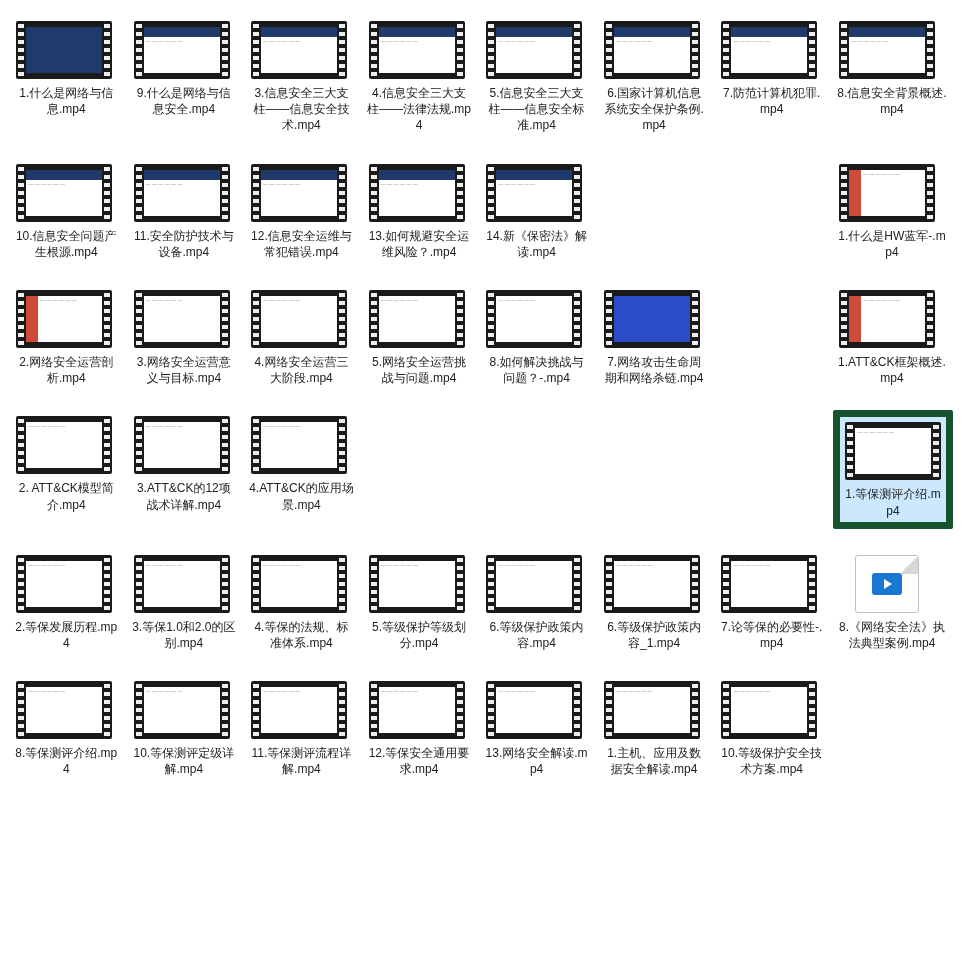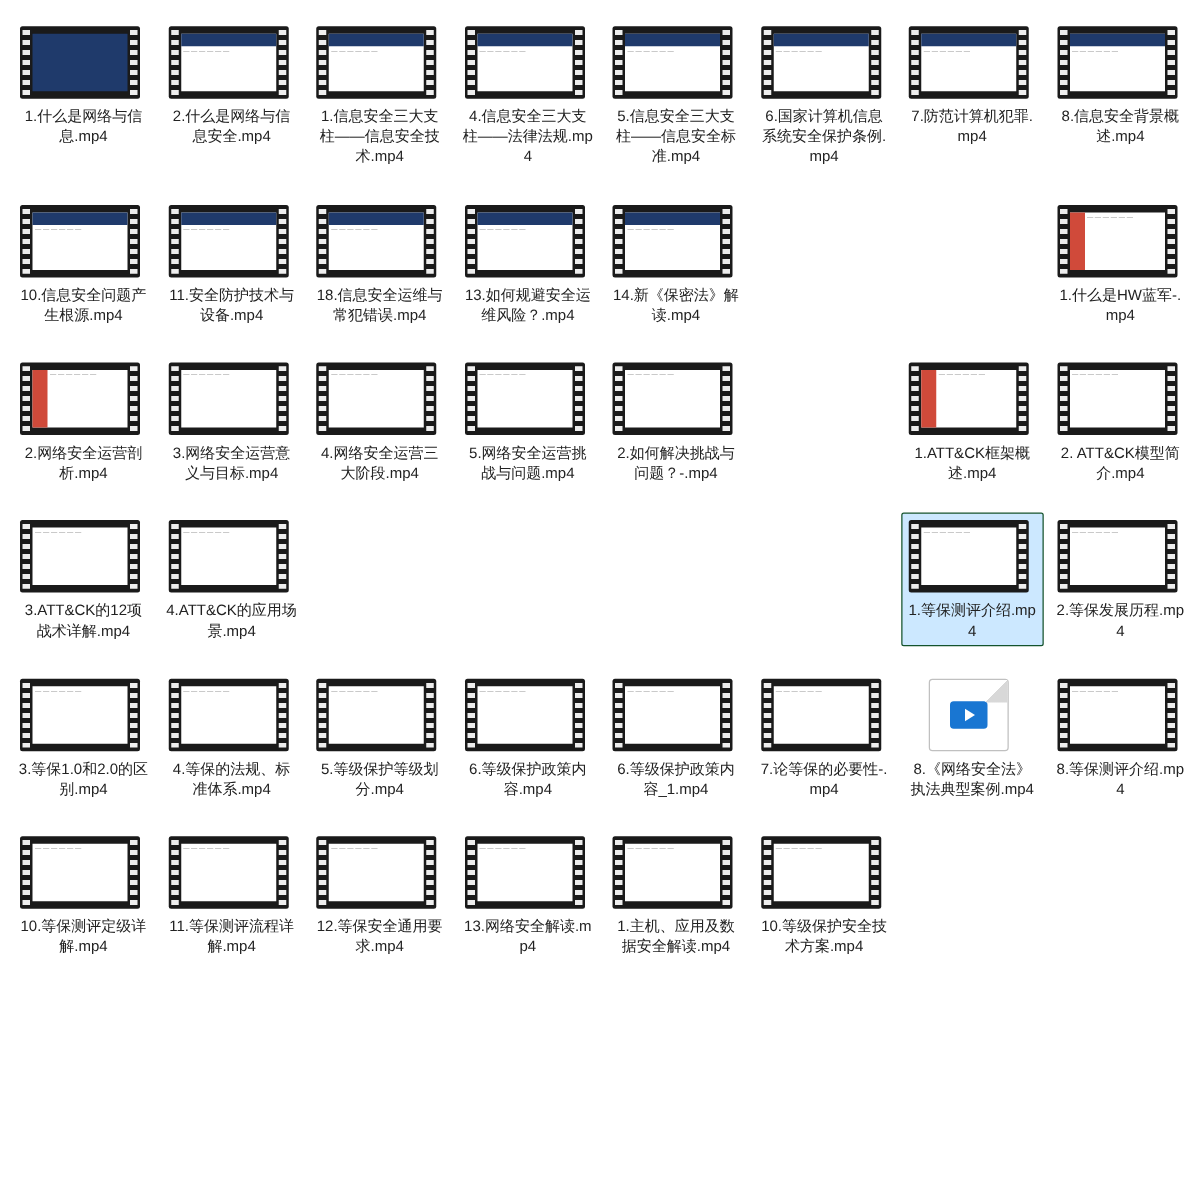--- a/index.html
+++ b/index.html
@@ -21,21 +21,21 @@
     display: flex;
     flex-direction: column;
     align-items: flex-start;
     cursor: pointer;
     padding: 3px;
     border: 1px solid transparent;
     border-radius: 2px;
   }
   .item.selected {
     background: #cce8ff;
-    border: 1px solid #14532d;
+    border: 7px solid #14532d;
   }
   .thumb-wrap {
     width: 100px;
     height: 62px;
     display: flex;
     justify-content: center;
     align-items: center;
     margin-bottom: 4px;
   }
   .film {
@@ -137,32 +137,32 @@
     </div>
     <div class="item">
       <div class="thumb-wrap">
         <div class="film">
           <div class="slide blue-header">
             <div class="tiny">— — —
 — — —</div>
           </div>
         </div>
       </div>
-      <div class="label">2.什么是网络与信息安全.mp4</div>
-    </div>
-    <div class="item">
-      <div class="thumb-wrap">
-        <div class="film">
-          <div class="slide blue-header">
-            <div class="tiny">— — —
-— — —</div>
-          </div>
-        </div>
-      </div>
-      <div class="label">1.信息安全三大支柱——信息安全技术.mp4</div>
+      <div class="label">9.什么是网络与信息安全.mp4</div>
+    </div>
+    <div class="item">
+      <div class="thumb-wrap">
+        <div class="film">
+          <div class="slide blue-header">
+            <div class="tiny">— — —
+— — —</div>
+          </div>
+        </div>
+      </div>
+      <div class="label">3.信息安全三大支柱——信息安全技术.mp4</div>
     </div>
     <div class="item">
       <div class="thumb-wrap">
         <div class="film">
           <div class="slide blue-header">
             <div class="tiny">— — —
 — — —</div>
           </div>
         </div>
       </div>
@@ -236,21 +236,21 @@
     </div>
     <div class="item">
       <div class="thumb-wrap">
         <div class="film">
           <div class="slide blue-header">
             <div class="tiny">— — —
 — — —</div>
           </div>
         </div>
       </div>
-      <div class="label">18.信息安全运维与常犯错误.mp4</div>
+      <div class="label">12.信息安全运维与常犯错误.mp4</div>
     </div>
     <div class="item">
       <div class="thumb-wrap">
         <div class="film">
           <div class="slide blue-header">
             <div class="tiny">— — —
 — — —</div>
           </div>
         </div>
       </div>
@@ -326,21 +326,29 @@
     </div>
     <div class="item">
       <div class="thumb-wrap">
         <div class="film">
           <div class="slide plain">
             <div class="tiny">— — —
 — — —</div>
           </div>
         </div>
       </div>
-      <div class="label">2.如何解决挑战与问题？-.mp4</div>
+      <div class="label">8.如何解决挑战与问题？-.mp4</div>
+    </div>
+    <div class="item">
+      <div class="thumb-wrap">
+        <div class="film">
+          <div class="slide blue-full darker"></div>
+        </div>
+      </div>
+      <div class="label">7.网络攻击生命周期和网络杀链.mp4</div>
     </div>
     <div></div>
     <div class="item">
       <div class="thumb-wrap">
         <div class="film">
           <div class="slide content-left">
             <div class="tiny">— — —
 — — —</div>
           </div>
         </div>

